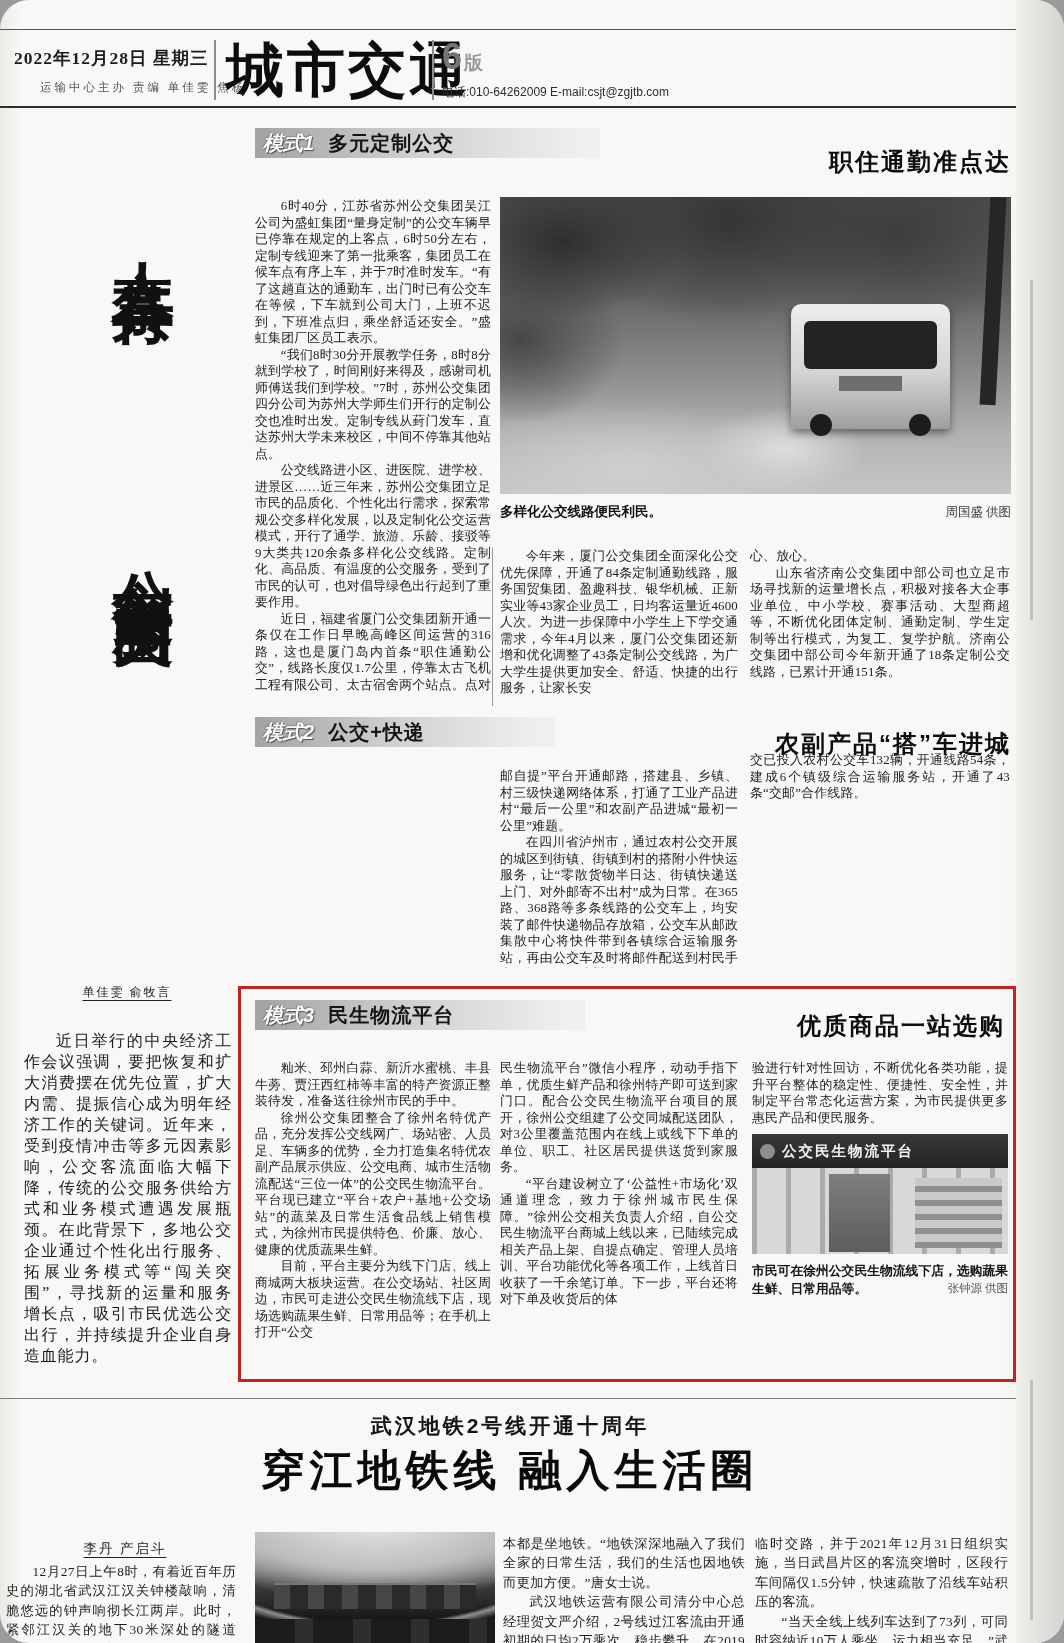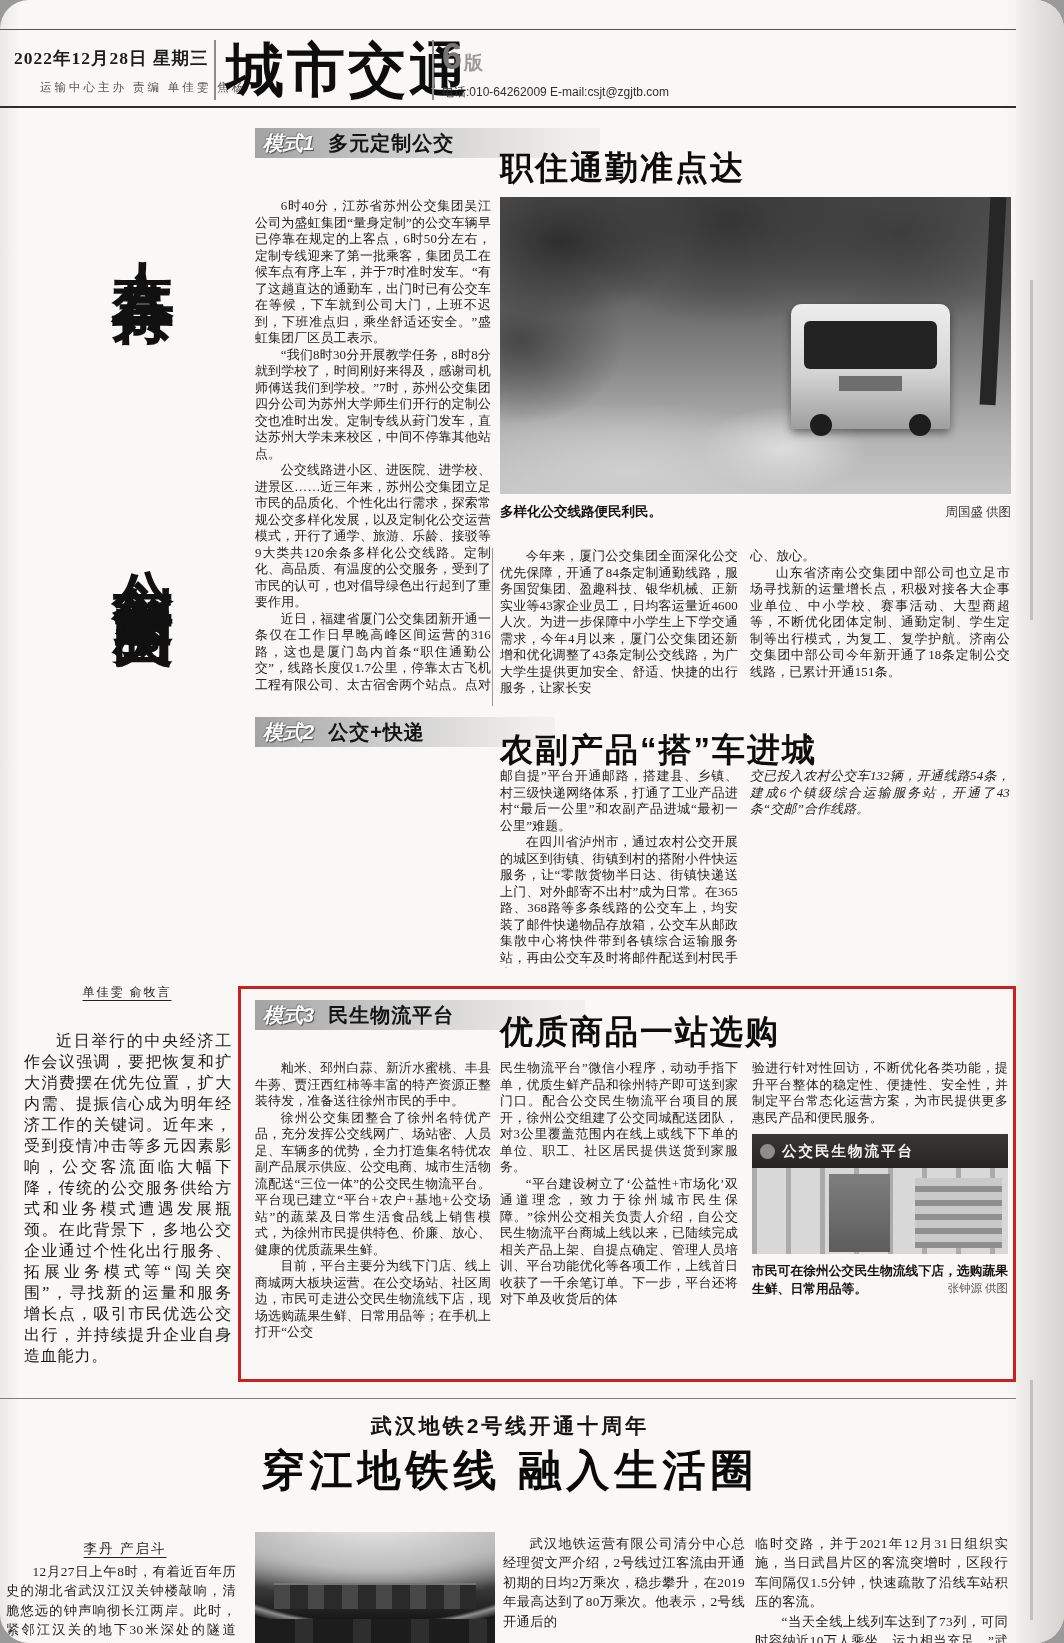--- a/index.html
+++ b/index.html
@@ -29,21 +29,21 @@
   .lead-text p{margin:0;text-indent:2em;}
 
   
   .badge-bar{height:30px;background:linear-gradient(90deg,#a3a3a3,#cfcfcf 45%,#f2f0ee 95%);
     display:flex;align-items:center;padding-left:8px;box-sizing:border-box;}
   .badge-num{font-family:"Liberation Sans","DejaVu Sans",sans-serif;font-style:italic;font-weight:900;
     font-size:20px;color:#fbfbfb;text-shadow:1px 1px 1px #4e4e4e,-1px -1px 1px #8a8a8a;}
   .badge-label{font-family:"Liberation Sans","DejaVu Sans",sans-serif;font-weight:900;
     font-size:20px;color:#141414;margin-left:14px;letter-spacing:1px;}
   .sec-headline{font-family:"Liberation Sans","DejaVu Sans",sans-serif;font-weight:900;
-    font-size:33px;letter-spacing:2px;color:#0d0d0d;text-align:left;}
+    font-size:24px;letter-spacing:2px;color:#0d0d0d;text-align:right;}
 
   
   .col{font-size:12.9px;line-height:16.5px;text-align:justify;color:#222;letter-spacing:0.2px;overflow:hidden;}
   .col p{margin:0;text-indent:2em;}
   .col p.noindent{text-indent:0;}
 
   .caption-row{display:flex;justify-content:space-between;align-items:baseline;}
   .caption{font-family:"Liberation Sans","DejaVu Sans",sans-serif;font-weight:bold;font-size:13.5px;color:#111;}
   .credit{font-size:12.5px;color:#3a3a3a;}
 
@@ -170,21 +170,21 @@
 
   <div class="abs badge-bar" style="left:255px;top:717px;width:300px;">
     <span class="badge-num">模式2</span>
     <span class="badge-label">公交+快递</span>
   </div>
   <div class="abs sec-headline" style="left:500px;top:728px;width:511px;">农副产品“搭”车进城</div>
   <div class="abs col" style="left:500px;top:768px;width:238px;height:200px;">
       <p class="noindent">邮自提”平台开通邮路，搭建县、乡镇、村三级快递网络体系，打通了工业产品进村“最后一公里”和农副产品进城“最初一公里”难题。</p>
       <p>在四川省泸州市，通过农村公交开展的城区到街镇、街镇到村的搭附小件快运服务，让“零散货物半日达、街镇快递送上门、对外邮寄不出村”成为日常。在365路、368路等多条线路的公交车上，均安装了邮件快递物品存放箱，公交车从邮政集散中心将快件带到各镇综合运输服务站，再由公交车及时将邮件配送到村民手中。据了解，泸州公</p>
     </div>
-  <div class="abs col" style="left:750px;top:768px;width:260px;height:200px;font-style:italic;">
+  <div class="abs col" style="left:750px;top:752px;width:260px;height:200px;">
       <p class="noindent">交已投入农村公交车132辆，开通线路54条，建成6个镇级综合运输服务站，开通了43条“交邮”合作线路。</p>
     </div>
 
   <div class="abs red-box"></div>
   <div class="abs badge-bar" style="left:255px;top:1000px;width:330px;">
     <span class="badge-num">模式3</span>
     <span class="badge-label">民生物流平台</span>
   </div>
   <div class="abs sec-headline" style="left:500px;top:1010px;width:505px;">优质商品一站选购</div>
   <div class="abs col" style="left:255px;top:1060px;width:236px;height:306px;">
@@ -222,20 +222,21 @@
   <div class="abs mcol" style="left:6px;top:1562px;width:230px;height:81px;">
       <p>12月27日上午8时，有着近百年历史的湖北省武汉江汉关钟楼敲响，清脆悠远的钟声响彻长江两岸。此时，紧邻江汉关的地下30米深处的隧道内，满载通勤乘客的武汉地铁2号线列车呼啸而过。2012年12月</p>
     </div>
 
   <div class="abs photo photo-metro" style="left:255px;top:1532px;width:240px;height:111px;">
     <div class="metro-screens"></div>
     <div class="metro-console"></div>
   </div>
 
   <div class="abs mcol" style="left:503px;top:1534px;width:242px;height:109px;">
+      <p class="noindent">本都是坐地铁。“地铁深深地融入了我们全家的日常生活，我们的生活也因地铁而更加方便。”唐女士说。</p>
       <p>武汉地铁运营有限公司清分中心总经理贺文严介绍，2号线过江客流由开通初期的日均2万乘次，稳步攀升，在2019年最高达到了80万乘次。他表示，2号线开通后的</p>
     </div>
   <div class="abs mcol" style="left:755px;top:1534px;width:253px;height:109px;">
       <p class="noindent">临时交路，并于2021年12月31日组织实施，当日武昌片区的客流突增时，区段行车间隔仅1.5分钟，快速疏散了沿线车站积压的客流。</p>
       <p>“当天全线上线列车达到了73列，可同时容纳近10万人乘坐，运力相当充足。”武汉地铁硚口调度中心主任陈聪说。</p>
     </div>
 
   <div class="abs edge">
     <div class="mark" style="top:280px;height:340px;"></div>
     <div class="mark" style="top:1380px;height:240px;"></div>

